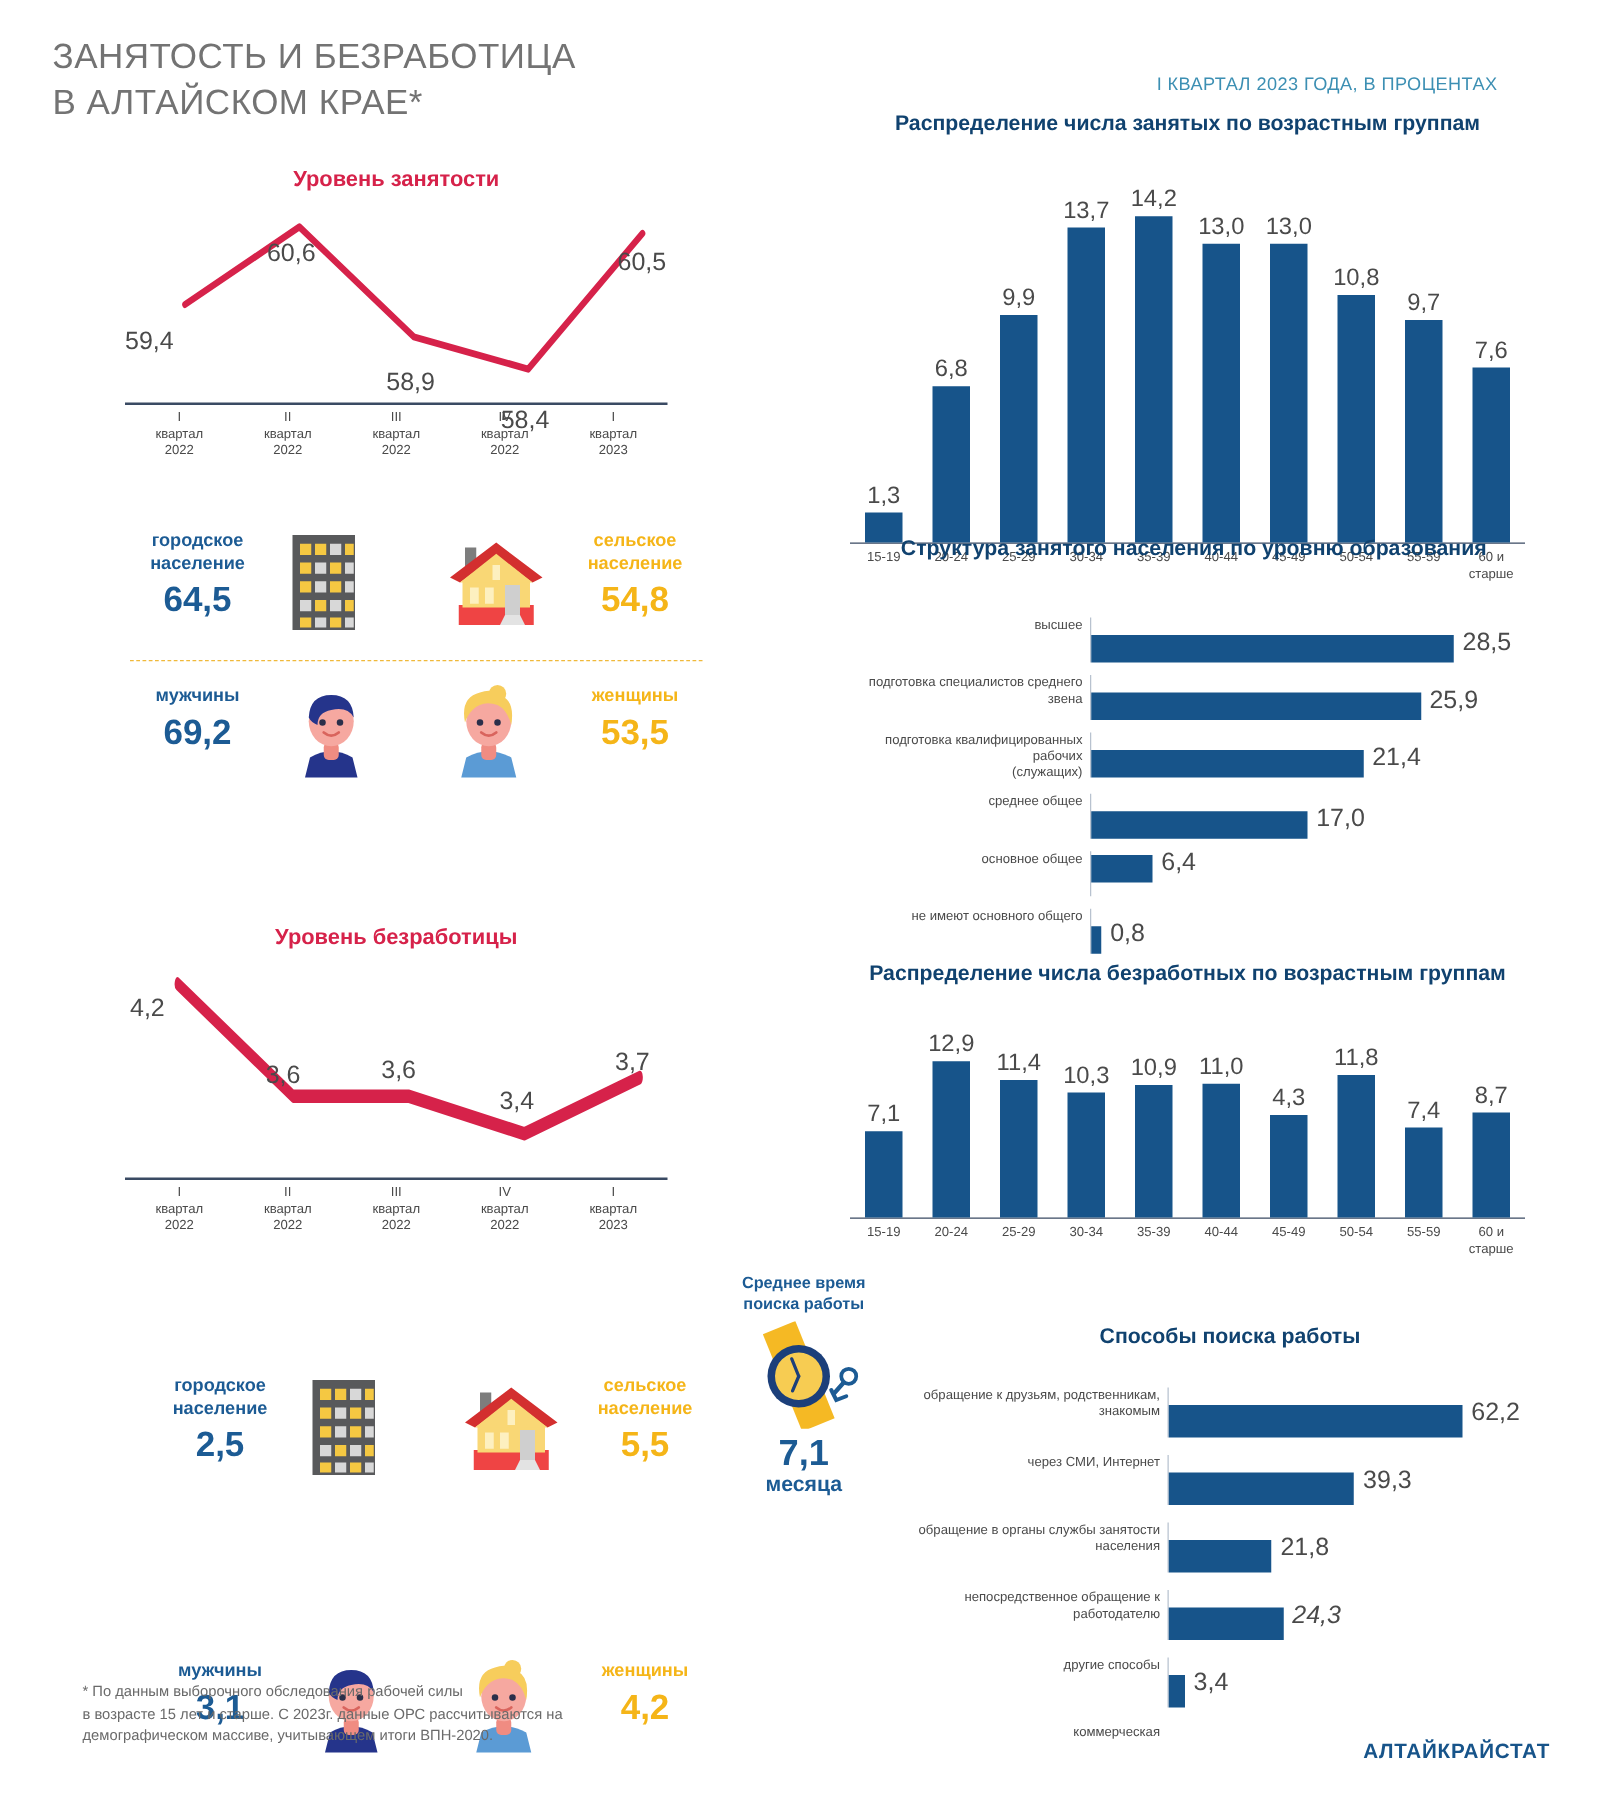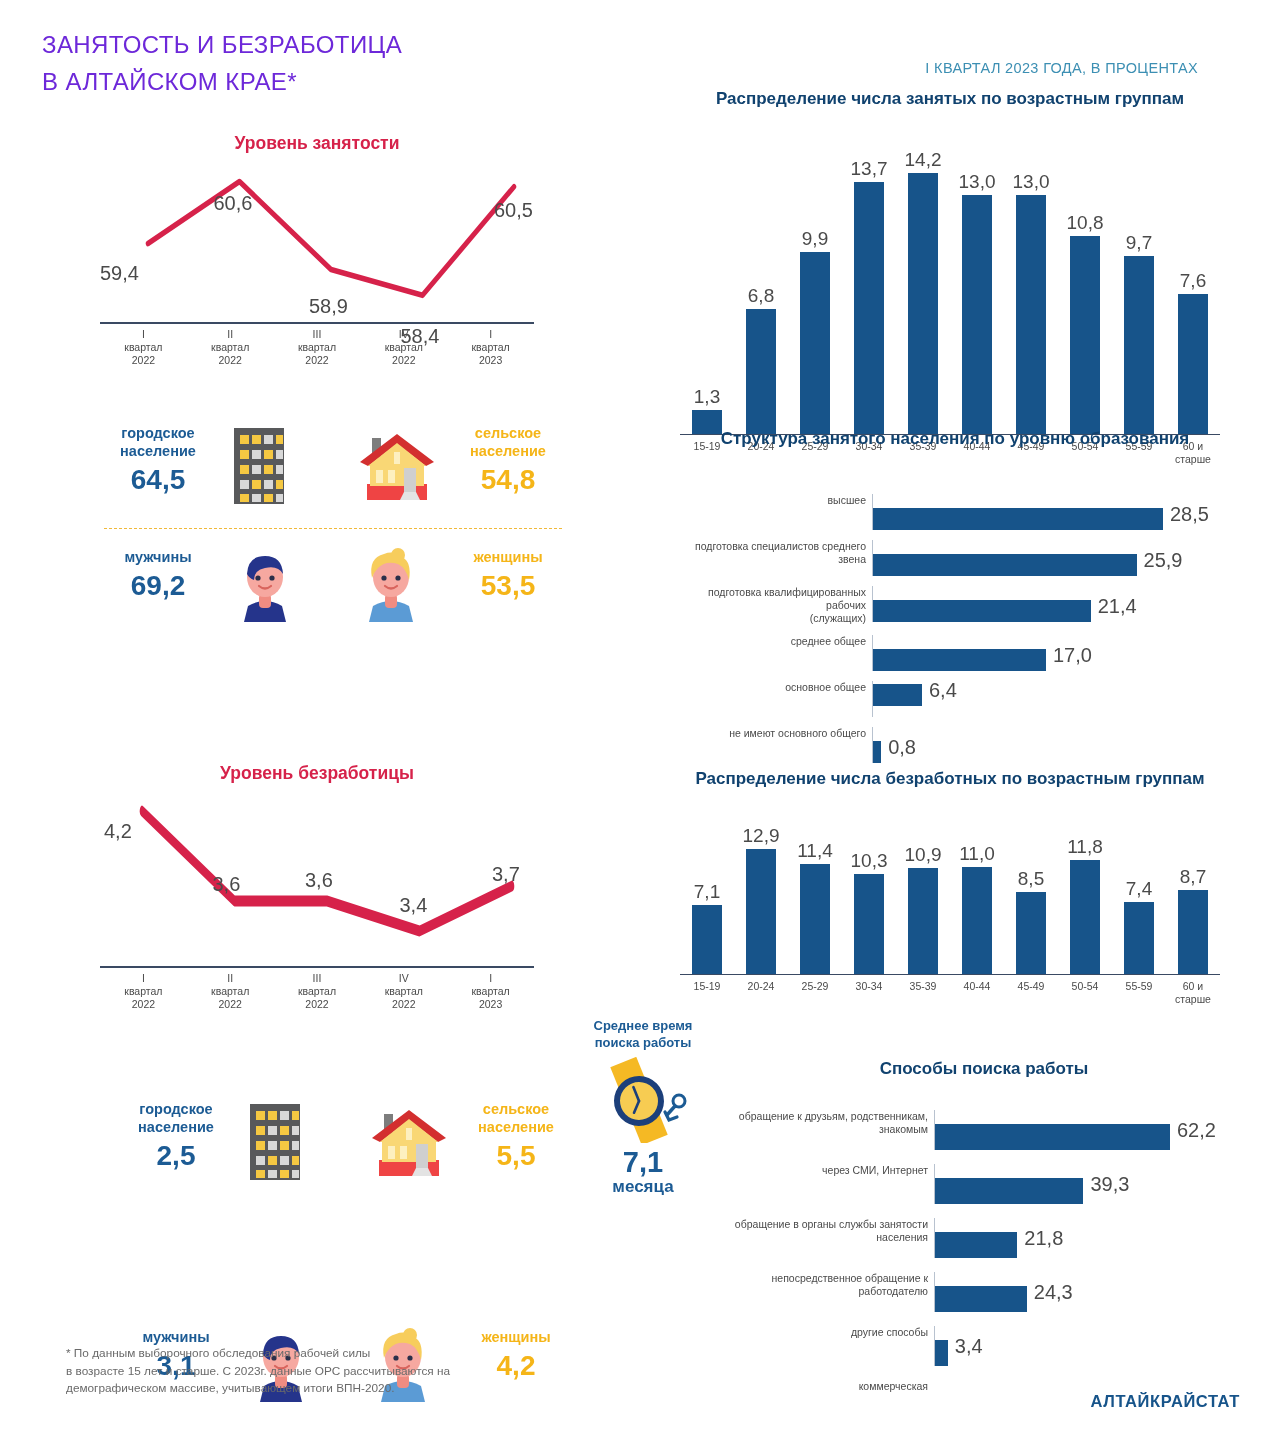--- a/index.html
+++ b/index.html
@@ -7,22 +7,22 @@
     width: 1280px; height: 1440px;
     background: #ffffff;
     font-family: "Liberation Sans", sans-serif;
     overflow: hidden;
   }
   .page { position: relative; width: 1280px; height: 1440px; }
 
   
   .main-title {
     position: absolute; left: 42px; top: 26px;
-    font-size: 24px; line-height: 37px;
-    color: #6d28d9; letter-spacing: .4px;
+    font-size: 28px; line-height: 37px;
+    color: #737373; letter-spacing: .4px;
     font-weight: 400; white-space: pre-line;
   }
   .period-label {
     position: absolute; right: 82px; top: 60px;
     font-size: 14.5px; color: #3c8fb3;
     letter-spacing: .35px; font-weight: 400;
   }
 
   
   .chart-title {
@@ -393,21 +393,21 @@
           <div class="hbar-cat" style="width: 182px; white-space: pre-line;">не имеют основного общего</div>
           <div class="hbar-track" style="height: 36px;">
             <div class="hbar-bar" style="width: 8.14035px; height: 22px; margin-top: 14px; position: relative;">
               <div class="hbar-val" style="top: -5px;">0,8</div>
             </div>
           </div>
         </div>
       </div>
   </div>
 
-  <div class="linechart" id="lc-unemployment" style="left:92px; top:762px; width:450px; height:252px;">
+  <div class="linechart" id="lc-unemployment" style="left:92px; top:738px; width:450px; height:252px;">
     <div class="lc-title chart-title red">Уровень безработицы</div>
     <div class="lc-plot">
         <svg viewBox="0 0 450 62" preserveAspectRatio="none">
           <polyline points="50,6.199999999999974 142.5,43.399999999999984 235,43.399999999999984 327.5,55.8 420,37.199999999999974" fill="none" stroke="#d6224a" stroke-width="4.5" stroke-linejoin="round" stroke-linecap="round"></polyline>
         </svg>
       </div>
     <div class="lc-axis" style="top:204px;"></div>
     <div class="lc-ticks" style="top:210px;">
         <div class="lc-tick" style="white-space: pre-line;">I
 квартал
@@ -455,21 +455,21 @@
           </div>
           <div class="vbar-col">
             <div class="vbar-label" style="bottom: 107.62px;">10,9</div>
             <div class="vbar-bar" style="height: 105.62px;"></div>
           </div>
           <div class="vbar-col">
             <div class="vbar-label" style="bottom: 108.589px;">11,0</div>
             <div class="vbar-bar" style="height: 106.589px;"></div>
           </div>
           <div class="vbar-col">
-            <div class="vbar-label" style="bottom: 84.3643px;">8,5</div>
+            <div class="vbar-label" style="bottom: 84.3643px;">4,3</div>
             <div class="vbar-bar" style="height: 82.3643px;"></div>
           </div>
           <div class="vbar-col">
             <div class="vbar-label" style="bottom: 116.341px;">11,8</div>
             <div class="vbar-bar" style="height: 114.341px;"></div>
           </div>
           <div class="vbar-col">
             <div class="vbar-label" style="bottom: 73.7054px;">7,4</div>
             <div class="vbar-bar" style="height: 71.7054px;"></div>
           </div>
@@ -635,21 +635,21 @@
 населения</div>
           <div class="hbar-track" style="height: 40px;">
             <div class="hbar-bar" style="width: 82.3633px; height: 26px; margin-top: 14px; position: relative;">
               <div class="hbar-val" style="top: -5px;">21,8</div>
             </div>
           </div>
         </div>
         <div class="hbar-row" style="margin-bottom: 14px;">
           <div class="hbar-cat" style="width: 210px; white-space: pre-line;">непосредственное обращение к
 работодателю</div>
-          <div class="hbar-track" style="height: 40px;">
+          <div class="hbar-track" style="height: 40px; font-style: italic;">
             <div class="hbar-bar" style="width: 91.8087px; height: 26px; margin-top: 14px; position: relative;">
               <div class="hbar-val" style="top: -5px;">24,3</div>
             </div>
           </div>
         </div>
         <div class="hbar-row" style="margin-bottom: 14px;">
           <div class="hbar-cat" style="width: 210px; white-space: pre-line;">другие способы</div>
           <div class="hbar-track" style="height: 40px;">
             <div class="hbar-bar" style="width: 12.8457px; height: 26px; margin-top: 14px; position: relative;">
               <div class="hbar-val" style="top: -5px;">3,4</div>

